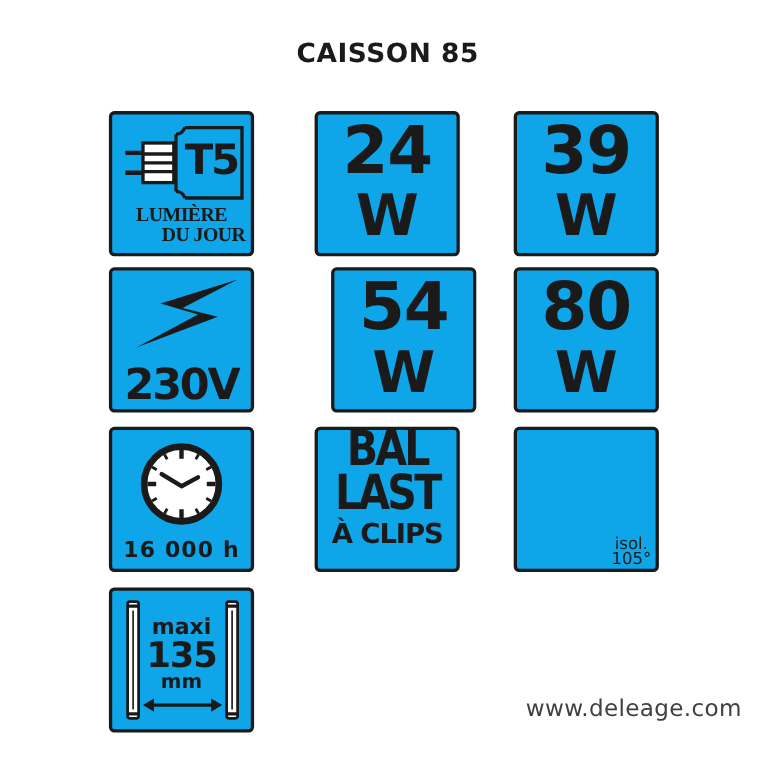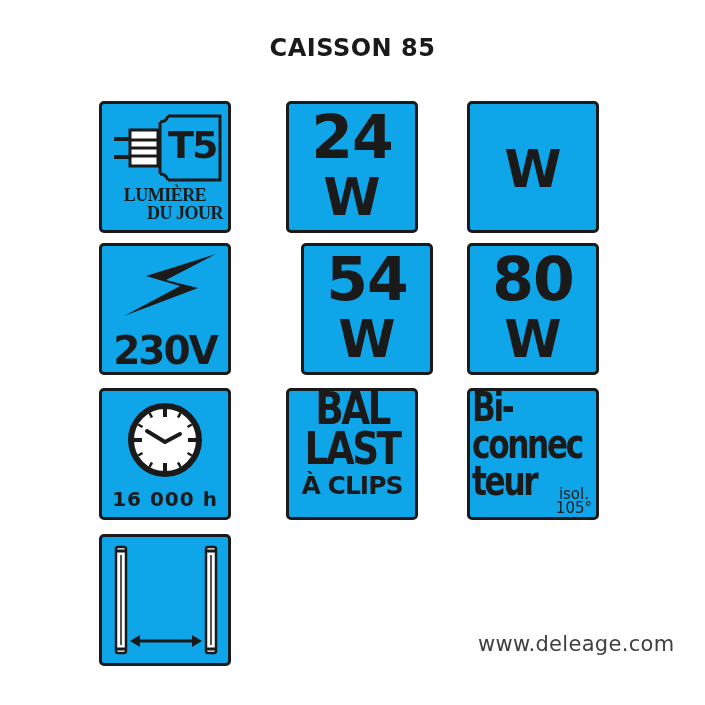--- a/index.html
+++ b/index.html
@@ -48,20 +48,21 @@
 
 <div class="box" style="left:286px;top:101px;">
   <div class="watt">
     <span class="num">24</span>
     <span class="unit">W</span>
   </div>
 </div>
 
 <div class="box" style="left:467px;top:101px;">
   <div class="watt">
+    <span class="num">39</span>
     <span class="unit">W</span>
   </div>
 </div>
 
 <div class="box" style="left:99px;top:243px;">
   <svg width="126" height="80" viewBox="0 0 126 80" style="left:0;top:0;">
     <polygon points="114,8 44,30 78,40 22,70 96,42 64,34" fill="#1a1a1a"></polygon>
   </svg>
   <div class="volt">230V</div>
 </div>
@@ -106,25 +107,20 @@
 
 <div class="box" style="left:286px;top:388px;">
   <div class="ballast">
     <span class="big">BAL</span>
     <span class="big" style="margin-top:-4px;">LAST</span>
     <span class="small">À CLIPS</span>
   </div>
 </div>
 
 <div class="box" style="left:467px;top:388px;">
-  <div class="bi">
-    <span class="l">Bi-</span>
-    <span class="l">connec</span>
-    <span class="l">teur</span>
-  </div>
   <div class="iso">
     <div>isol.</div>
     <div>105°</div>
   </div>
 </div>
 
 <div class="box" style="left:99px;top:534px;">
   <svg width="126" height="126" viewBox="0 0 126 126" style="left:0;top:0;">
     <g fill="#fff" stroke="#1a1a1a" stroke-width="2.5">
       <rect x="14" y="10" width="10" height="106" rx="2"></rect>
@@ -137,15 +133,20 @@
     <g stroke="#1a1a1a" stroke-width="3">
       <line x1="14" y1="14" x2="24" y2="14"></line>
         <line x1="14" y1="112" x2="24" y2="112"></line>
       <line x1="104" y1="14" x2="114" y2="14"></line>
         <line x1="104" y1="112" x2="114" y2="112"></line>
     </g>
     <line x1="34" y1="104" x2="94" y2="104" stroke="#1a1a1a" stroke-width="3"></line>
     <polygon points="28,104 38,98 38,110" fill="#1a1a1a"></polygon>
     <polygon points="100,104 90,98 90,110" fill="#1a1a1a"></polygon>
   </svg>
+  <div class="maxi">
+    <span class="a">maxi</span>
+    <span class="b">135</span>
+    <span class="c">mm</span>
+  </div>
 </div>
 
 <div class="url">www.deleage.com</div>
 
 </body></html>

